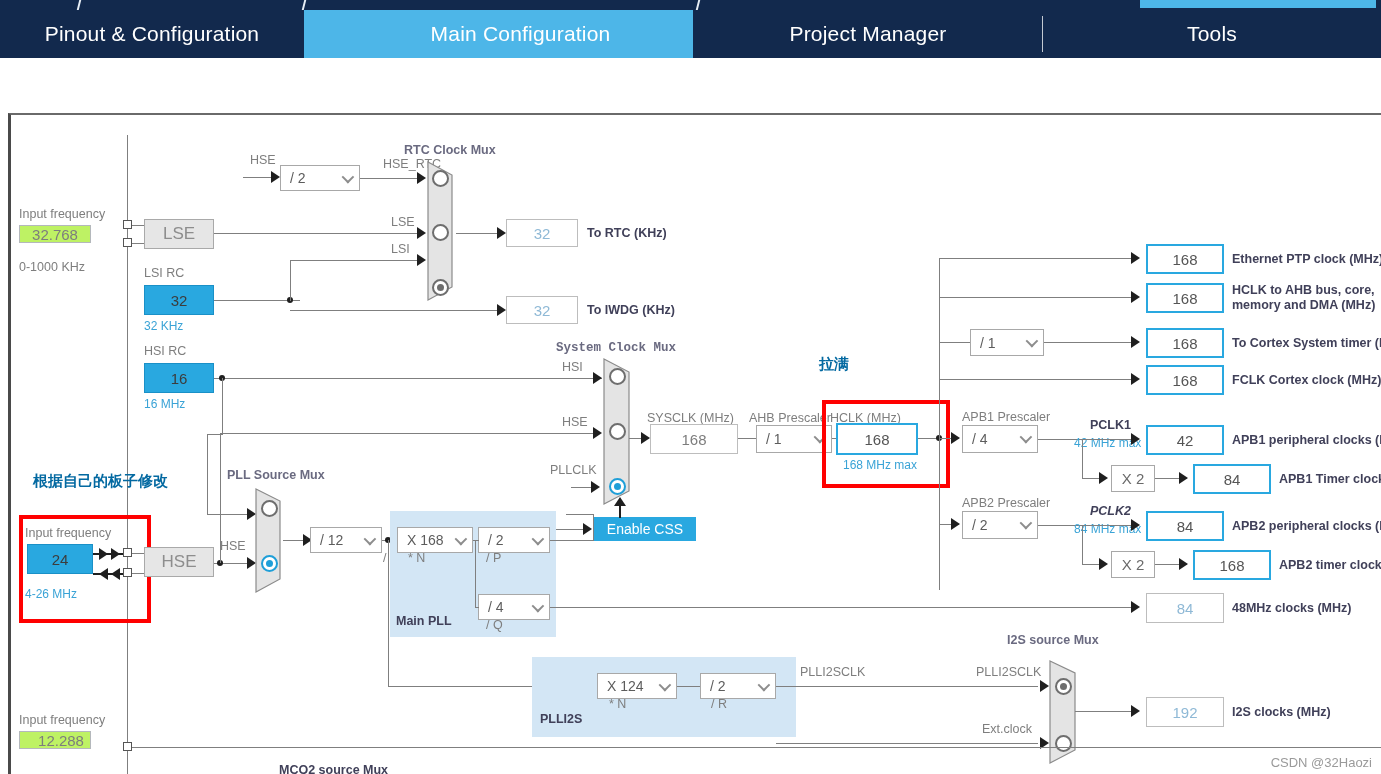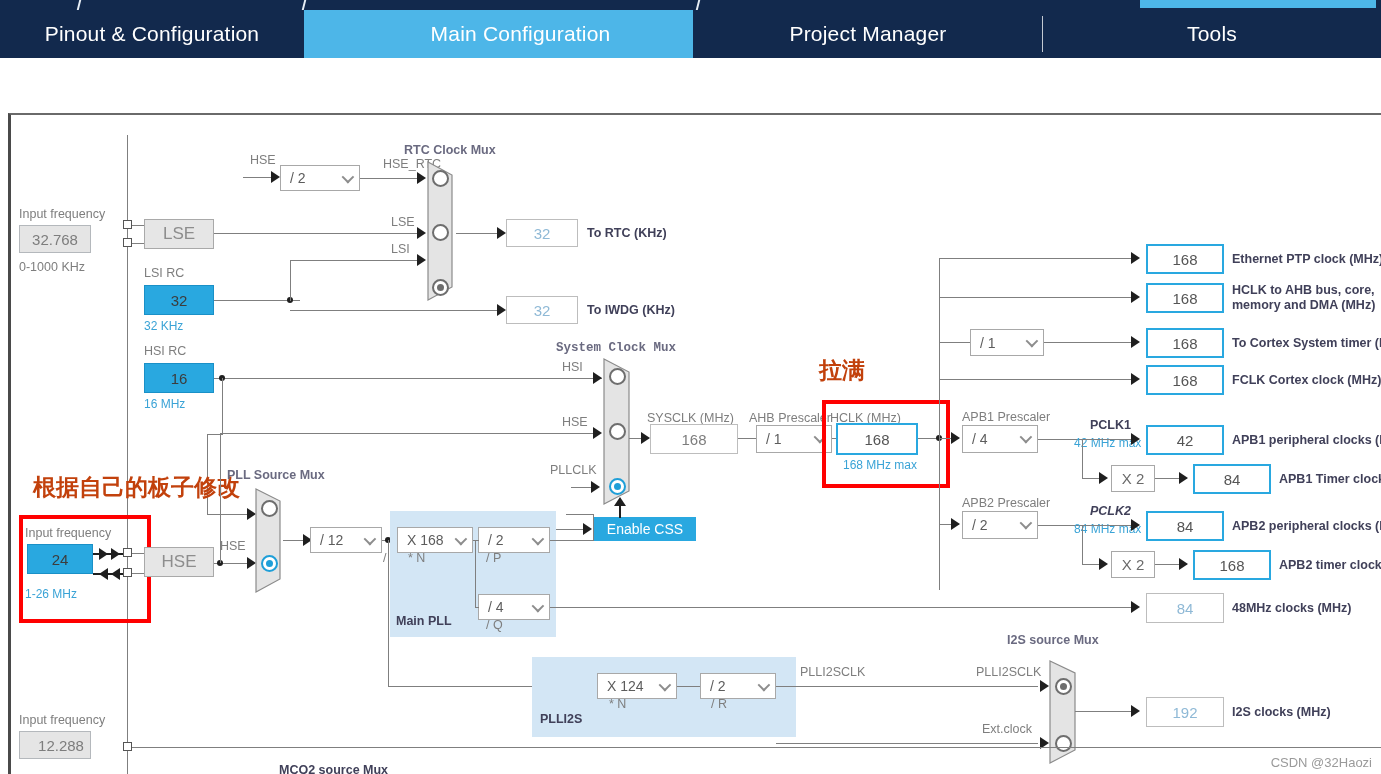--- a/index.html
+++ b/index.html
@@ -54,23 +54,23 @@
     font-size:15px; color:#555; height:28px; width:70px;
   }
   .vbox.grey { border:1px solid #bdbdbd; color:#8fb9d6; }
   .vbox.greytxt { border:1px solid #bdbdbd; color:#7d7d7d; }
   .bluebox {         
     position:absolute; background:#29a8e0; border:1px solid #1a90c7;
     display:flex; align-items:center; justify-content:center;
     color:#3c3c3c; font-size:15px; height:30px; width:66px;
   }
   .greybox {         
-    position:absolute; background:#e5e5e5; border:1px solid #b4b8bc;
-    display:flex; align-items:center; justify-content:center;
-    color:#7d7d7d; font-size:15px; height:28px; width:66px;
+    position:absolute; background:#bef264; border:1px solid #b4b8bc;
+    display:flex; align-items:center; justify-content:center;
+    color:#7d7d7d; font-size:15px; height:18px; width:66px;
   }
   .oscbox {          
     position:absolute; background:#e6e6e6; border:1px solid #a9a9a9;
     display:flex; align-items:center; justify-content:center;
     color:#8d8d8d; font-size:17px; height:30px; width:70px;
   }
   .sel {             
     position:absolute; background:#ffffff; border:1px solid #a8a8a8;
     height:26px; width:74px; display:flex; align-items:center;
     font-size:14px; color:#5c5c5c; padding-left:9px;
@@ -114,21 +114,21 @@
   
   .pllgrp { position:absolute; background:#d3e6f5; }
 
   
   .cssbtn { position:absolute; background:#29a8e0; color:#ffffff; font-size:14px;
             display:flex; align-items:center; justify-content:center;
             height:24px; width:102px; }
 
   
   .redbox { position:absolute; border:4px solid #ff0000; background:transparent; }
-  .redtxt { position:absolute; color:#c2410c; font-size:23px; font-weight:bold; white-space:nowrap; }
+  .redtxt { position:absolute; color:#0369a1; font-size:15px; font-weight:bold; white-space:nowrap; }
 
   
   .pin { position:absolute; width:9px; height:9px; border:1px solid #555; background:#ffffff; }
 
   .wm { position:absolute; right:9px; bottom:4px; font-size:13px; color:#9a9a9a; }
 </style>
 </head>
 <body>
 
 <div id="app">
@@ -257,21 +257,21 @@
     <div class="h" style="left:196px; top:399px; width:46px;"></div>
     <div class="arw" style="left:236px; top:393px;"></div>
 
     <div class="redtxt" style="left:22px; top:357px;">根据自己的板子修改</div>
     <div class="redbox" style="left:8px; top:400px; width:132px; height:108px;"></div>
 
     <div class="lbl" style="left:14px; top:411px;">Input frequency</div>
     <div class="bluebox" style="left:16px; top:429px; width:66px;">
       <span>24</span>
     </div>
-    <div class="lblblue" style="left:14px; top:472px;">1-26 MHz</div>
+    <div class="lblblue" style="left:14px; top:472px;">4-26 MHz</div>
 
     <div class="hk" style="left:82px; top:438px; width:30px;"></div>
     <div class="arw" style="left:88px; top:433px;"></div>
     <div class="arw" style="left:100px; top:433px;"></div>
     <div class="hk" style="left:82px; top:458px; width:30px;"></div>
     <div class="arw" style="left:88px; top:453px; transform:rotate(180deg);"></div>
     <div class="arw" style="left:100px; top:453px; transform:rotate(180deg);"></div>
     <div class="pin" style="left:112px; top:433px;"></div>
     <div class="pin" style="left:112px; top:453px;"></div>
     <div class="h" style="left:121px; top:438px; width:12px;"></div>

